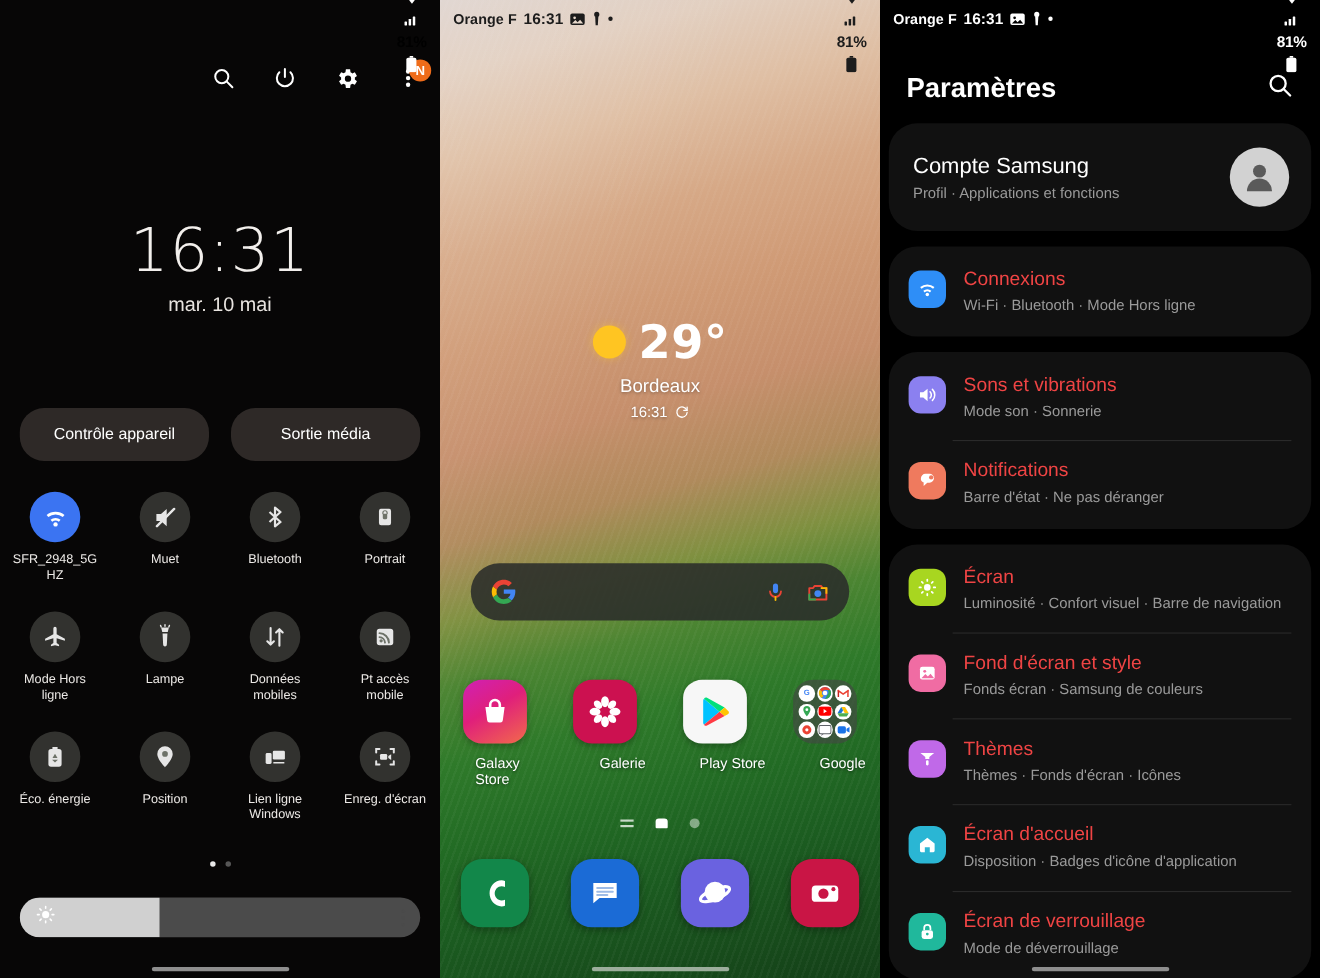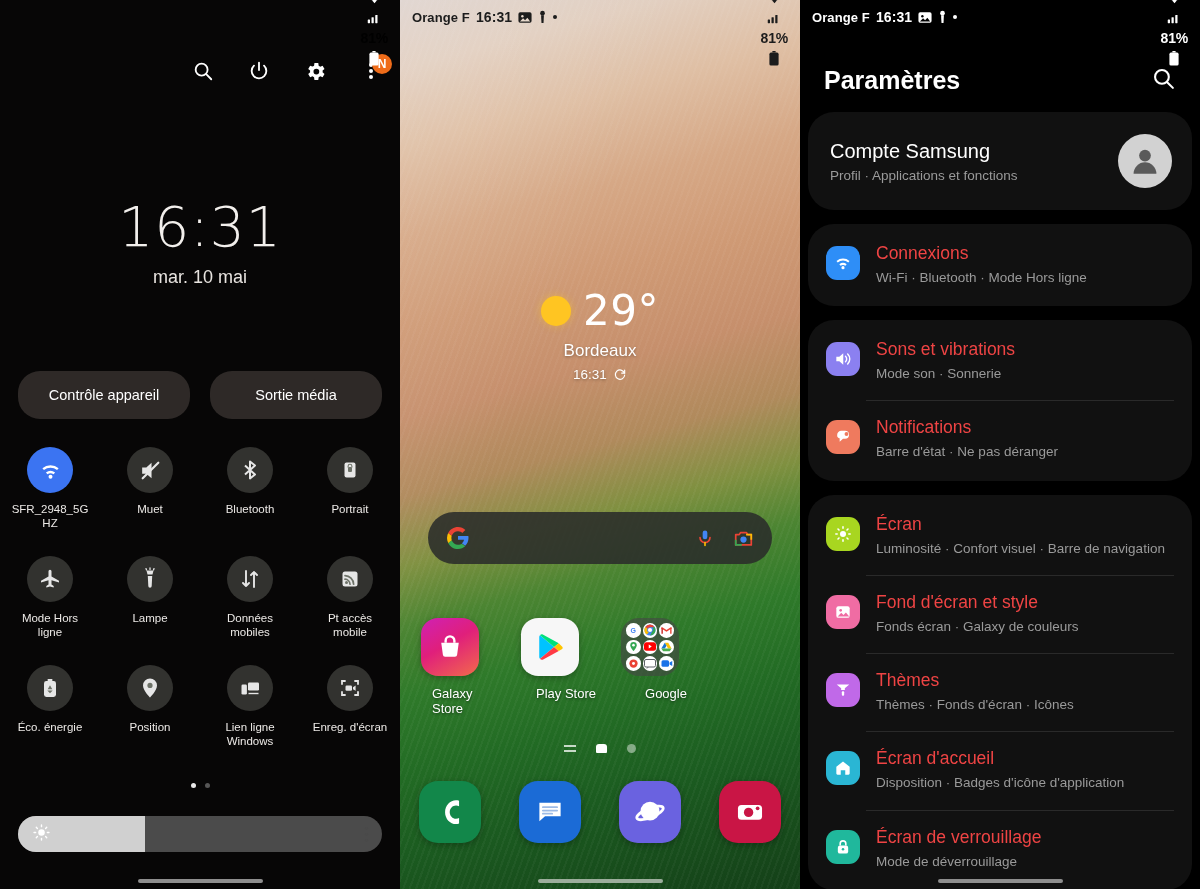--- a/index.html
+++ b/index.html
@@ -92,21 +92,21 @@
         #7f9040 57%, #4c8532 63%, #2f7a2a 70%,
         #226b24 78%, #1b5b20 86%, #174b1b 94%, #143f18 100%);
   }
   #p2 .wsheen { position:absolute; inset:0;
     background:repeating-linear-gradient(110deg, rgba(255,255,255,.035) 0 2px, rgba(0,0,0,0) 2px 6px); }
 
   .hs-weather { position:absolute; top:290px; left:0; right:0; text-align:center; color:#fff; }
   .hs-wline { display:flex; align-items:center; justify-content:center; gap:12px; }
   .hs-sun { width:30px; height:30px; border-radius:50%; background:#ffc522;
             box-shadow:0 0 8px rgba(255,197,34,.45); }
-  .hs-temp { font-size:42px; font-weight:400; letter-spacing:.5px;
+  .hs-temp { font-size:42px; font-weight:700; letter-spacing:.5px;
              font-family:"DejaVu Sans", sans-serif; line-height:1; }
   .hs-city { font-size:17px; margin-top:9px; font-weight:500;
              text-shadow:0 1px 3px rgba(0,0,0,.35); }
   .hs-wtime { font-size:13.5px; margin-top:6px; display:flex; align-items:center;
               justify-content:center; gap:6px; text-shadow:0 1px 3px rgba(0,0,0,.35); }
 
   .hs-search { position:absolute; top:512px; left:28px; right:28px; height:52px;
                border-radius:26px; background:rgba(42,44,42,.88);
                display:flex; align-items:center; padding:0 18px; }
   .hs-search-right { margin-left:auto; display:flex; align-items:center; gap:18px; }
@@ -515,20 +515,38 @@
       <div class="app">
         <div class="app-ic sq" style="background:linear-gradient(150deg,#cf21b4 0%,#e01f7b 45%,#f26a4b 100%);">
           <svg width="30" height="30" viewBox="0 0 24 24" fill="#fff">
               <path d="M5 8.5h14l-1.3 9.7a1.8 1.8 0 0 1-1.8 1.6H8.1a1.8 1.8 0 0 1-1.8-1.6L5 8.5z"></path>
               <path d="M8.5 8.5V7a3.5 3.5 0 0 1 7 0v1.5" stroke="#fff" stroke-width="1.9" fill="none"></path>
             </svg>
         </div>
         <div class="app-label">Galaxy Store</div>
       </div>
 
+      <div class="app">
+        <div class="app-ic sq" style="background:#cc1150;">
+          <svg width="34" height="34" viewBox="0 0 24 24" fill="#fff">
+            <g>
+                <ellipse cx="12" cy="5.6" rx="2.5" ry="3.5"></ellipse>
+                <ellipse cx="12" cy="18.4" rx="2.5" ry="3.5"></ellipse>
+            <ellipse cx="5.6" cy="12" rx="3.5" ry="2.5"></ellipse>
+                <ellipse cx="18.4" cy="12" rx="3.5" ry="2.5"></ellipse>
+            <ellipse cx="7.5" cy="7.5" rx="2.2" ry="3.1" transform="rotate(-45 7.5 7.5)"></ellipse>
+            <ellipse cx="16.5" cy="16.5" rx="2.2" ry="3.1" transform="rotate(-45 16.5 16.5)"></ellipse>
+            <ellipse cx="16.5" cy="7.5" rx="3.1" ry="2.2" transform="rotate(-45 16.5 7.5)"></ellipse>
+            <ellipse cx="7.5" cy="16.5" rx="3.1" ry="2.2" transform="rotate(-45 7.5 16.5)"></ellipse>
+              </g>
+            <circle cx="12" cy="12" r="2.6" fill="#cc1150"></circle>
+          </svg>
+        </div>
+        <div class="app-label">Galerie</div>
+      </div>
 
       <div class="app">
         <div class="app-ic sq" style="background:#f7f7f7;">
           <svg width="30" height="30" viewBox="0 0 24 24">
             <path d="M4 2.6l11.3 9.4L4 21.4c-.4-.3-.6-.8-.6-1.4V4c0-.6.2-1.1.6-1.4z" fill="#00c3ff"></path>
             <path d="M4 2.6L15.3 12 19 8.9 6.2 1.9c-.8-.4-1.7-.1-2.2.7z" fill="#00e07b"></path>
             <path d="M15.3 12L19 15.1l-12.8 7c-.8.4-1.7.1-2.2-.7L15.3 12z" fill="#ff3a44"></path>
             <path d="M19 8.9L15.3 12 19 15.1l2.4-1.3c1-.6 1-1.9 0-2.5L19 8.9z" fill="#ffc400"></path>
           </svg>
         </div>
@@ -788,21 +806,21 @@
         <div class="st-item">
           <div class="st-ic" style="background:#f06ca3;">
             <svg width="20" height="20" viewBox="0 0 24 24" fill="#fff">
                 <rect x="4" y="5" width="16" height="14" rx="2.6"></rect>
                 <circle cx="9.2" cy="10" r="1.6" fill="#f06ca3"></circle>
                 <path d="M5.6 17.4l4.3-4.6 2.7 2.9 2.9-3.2 4 4.9H5.6z" fill="#f06ca3"></path>
               </svg>
           </div>
           <div class="st-txt">
             <div class="st-name">Fond d'écran et style</div>
-            <div class="st-sub">Fonds écran  ·  Galaxy de couleurs</div>
+            <div class="st-sub">Fonds écran  ·  Samsung de couleurs</div>
           </div>
         </div>
         <div class="st-item">
           <div class="st-ic" style="background:#c069e8;">
             <svg width="20" height="20" viewBox="0 0 24 24" fill="#fff">
                 <path d="M4.5 5.4h15l-5.3 4.5v2.2h-4.4V9.9L4.5 5.4z"></path>
                 <rect x="10.6" y="13.4" width="2.8" height="5.6" rx="1.2"></rect>
               </svg>
           </div>
           <div class="st-txt">

